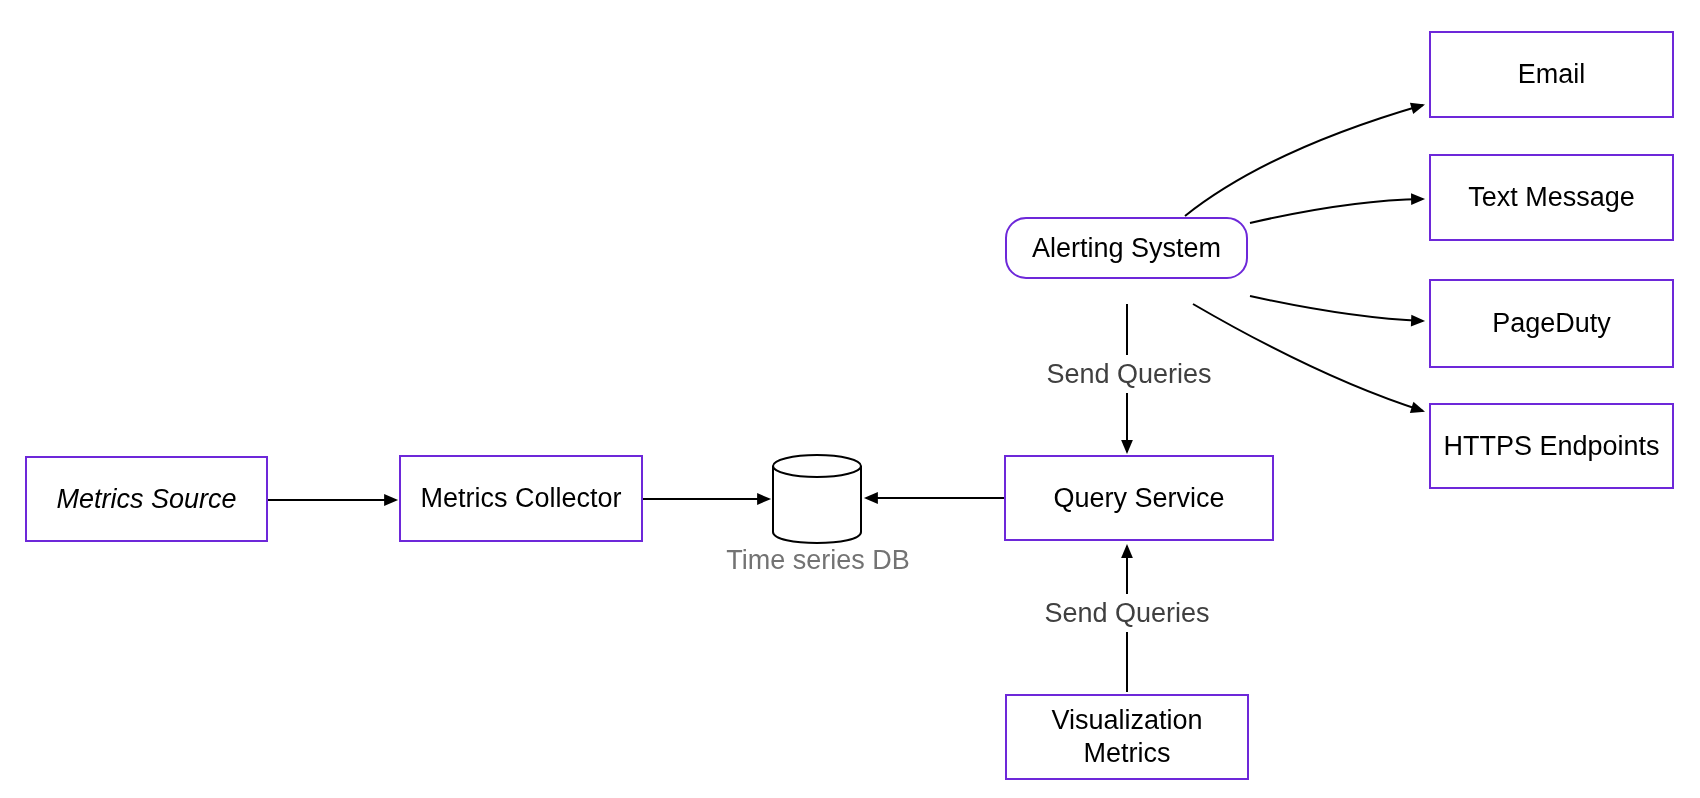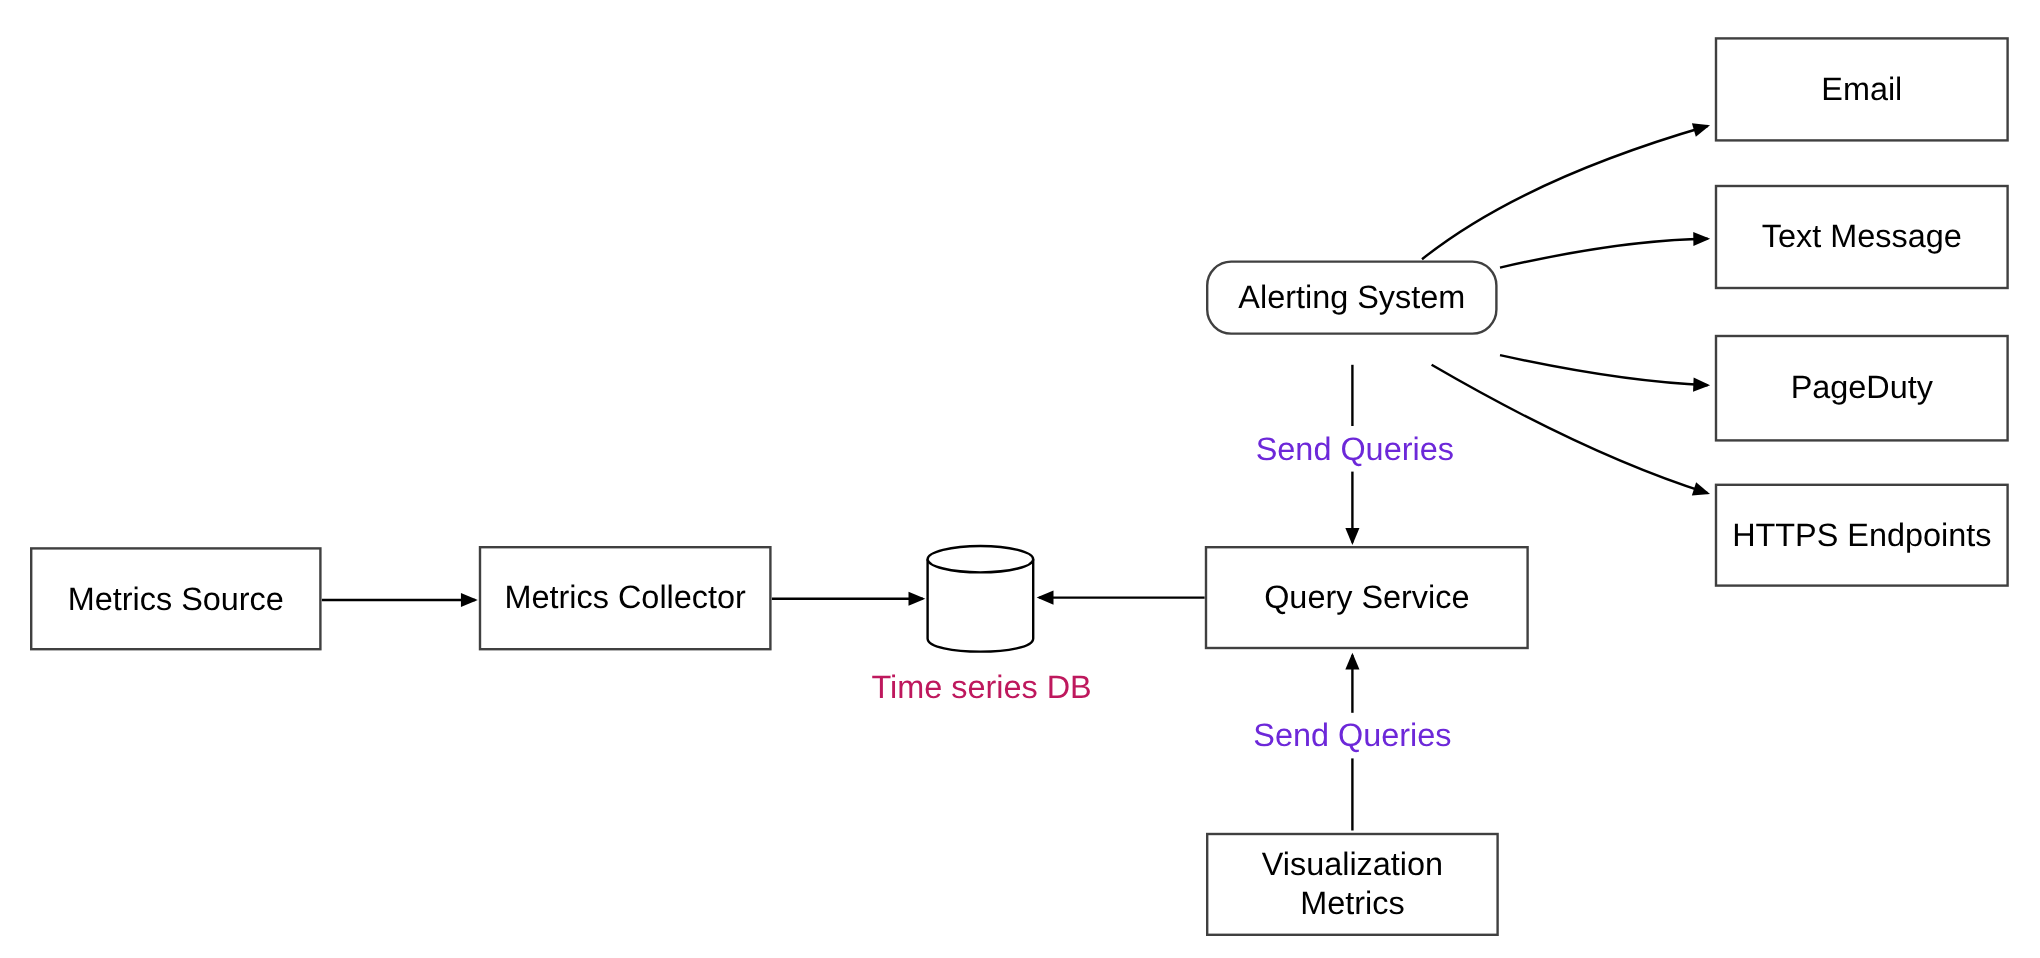--- a/index.html
+++ b/index.html
@@ -2,32 +2,32 @@
 <html><head>
 <meta charset="utf-8">
 <style>
   html,body{margin:0;padding:0;}
   body{
     width:1700px;height:798px;background:#ffffff;position:relative;overflow:hidden;
     font-family:"Liberation Sans", sans-serif;color:#000000;
   }
   #edges{position:absolute;left:0;top:0;width:1700px;height:798px;}
   .node{
-    position:absolute;box-sizing:border-box;background:#ffffff;border:2px solid #404040;
+    position:absolute;box-sizing:border-box;background:#ffffff;border:2px solid #6d28d9;
     display:flex;align-items:center;justify-content:center;text-align:center;
     font-size:27px;line-height:33px;color:#000000;
   }
   .node span{display:inline-block;}
   .edge-label{
     position:absolute;transform:translate(-50%,-50%);background:#ffffff;
-    font-size:27px;line-height:30px;padding:4px 8px;white-space:nowrap;color:#6d28d9;
+    font-size:27px;line-height:30px;padding:4px 8px;white-space:nowrap;color:#404040;
   }
   .shape-label{
     position:absolute;transform:translate(-50%,-50%);
-    font-size:27px;line-height:30px;white-space:nowrap;color:#be185d;margin-top:13px;
+    font-size:27px;line-height:30px;white-space:nowrap;color:#737373;
   }
 </style>
 </head>
 <body>
 
 <div>
 
   <svg id="edges" viewBox="0 0 1700 798" xmlns="http://www.w3.org/2000/svg">
     <defs>
       <marker id="arrow" viewBox="0 0 10 10" refX="8.5" refY="5" markerWidth="9" markerHeight="7" orient="auto-start-reverse">
@@ -45,21 +45,21 @@
     <path d="M1250,223 Q1350,200 1423,199" stroke="#000" stroke-width="2" fill="none" marker-end="url(#arrow)"></path>
     <path d="M1250,296 Q1350,318 1423,321" stroke="#000" stroke-width="2" fill="none" marker-end="url(#arrow)"></path>
     <path d="M1193,304 Q1322,379 1423,411" stroke="#000" stroke-width="2" fill="none" marker-end="url(#arrow)"></path>
 
     <g>
       <path d="M773,466 L773,532 C773,546.7 861,546.7 861,532 L861,466" fill="#ffffff" stroke="#000000" stroke-width="2"></path>
       <ellipse cx="817" cy="466" rx="44" ry="11" fill="#ffffff" stroke="#000000" stroke-width="2"></ellipse>
     </g>
   </svg>
 
-  <div class="node" style="left:25px;top:456px;width:243px;height:86px;">
+  <div class="node" style="left:25px;top:456px;width:243px;height:86px;font-style:italic;">
     <span>Metrics Source</span>
   </div>
 
   <div class="node" style="left:399px;top:455px;width:244px;height:87px;align-items:center;">
     <span>Metrics Collector</span>
   </div>
 
   <div class="node" style="left:1004px;top:455px;width:270px;height:86px;">
     <span>Query Service</span>
   </div>

